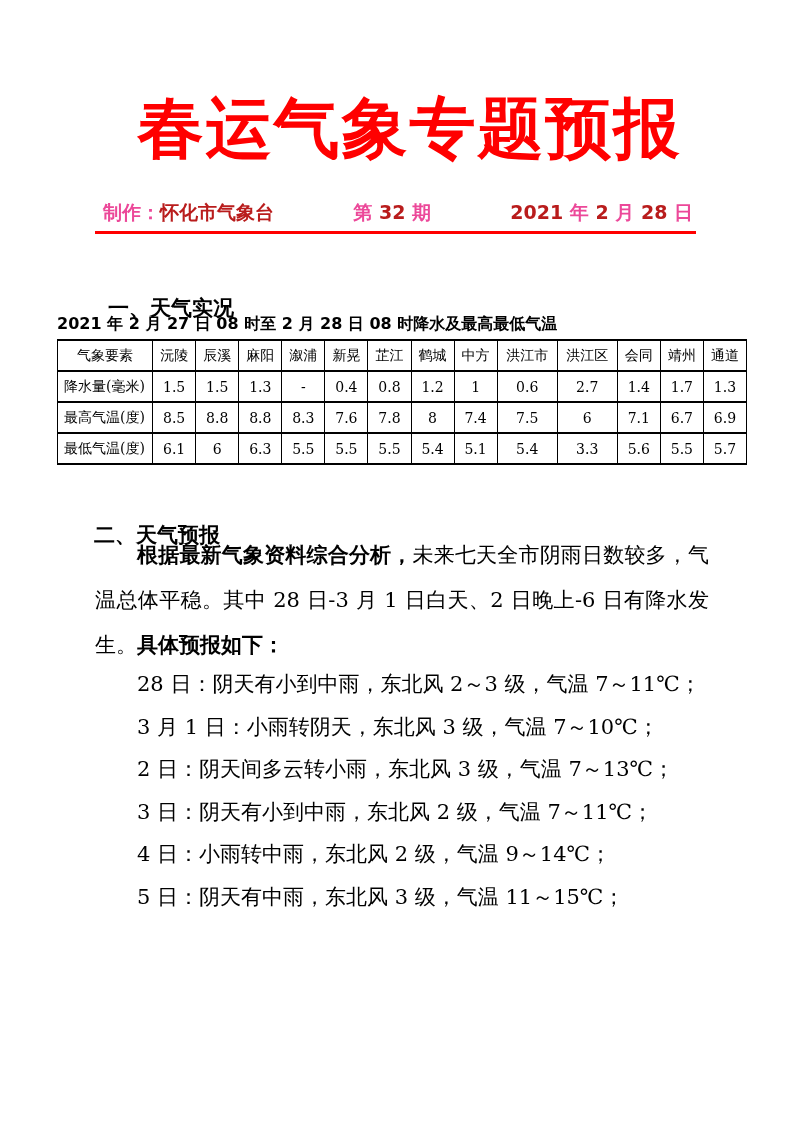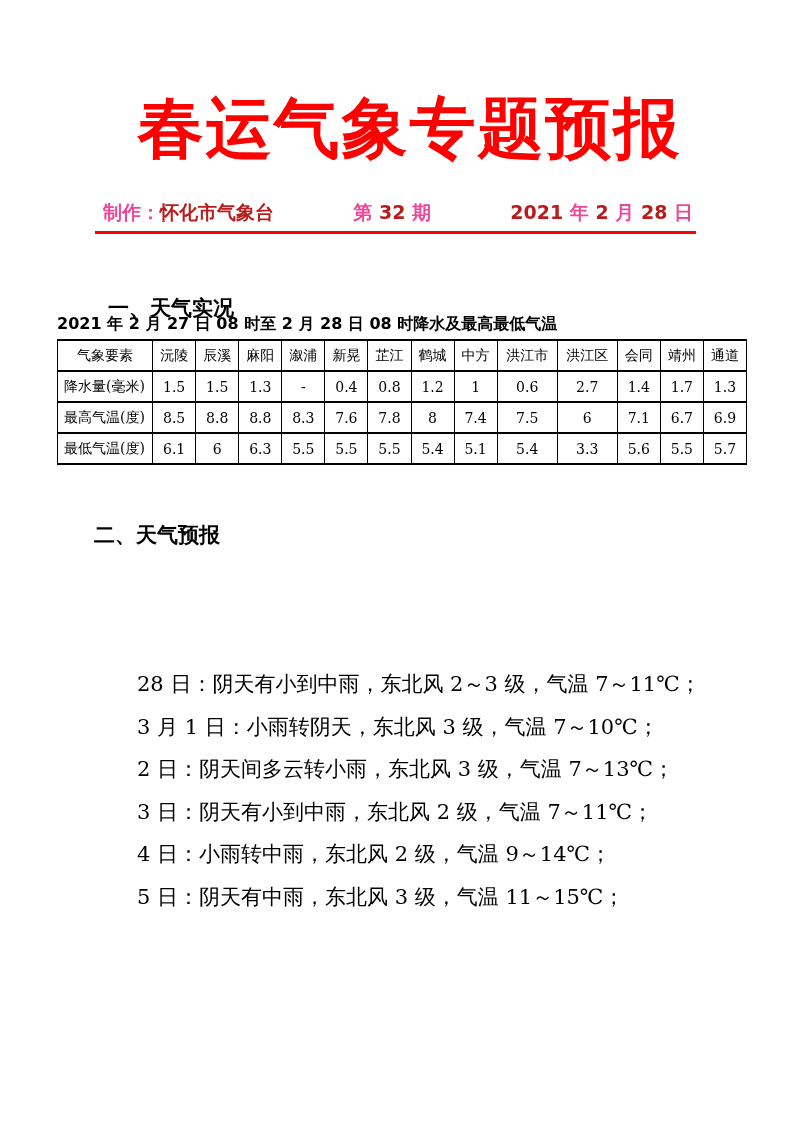--- a/index.html
+++ b/index.html
@@ -172,20 +172,21 @@
         <td>3.3</td>
         <td>5.6</td>
         <td>5.5</td>
         <td>5.7</td>
       </tr>
     </tbody>
   </table>
 
   <h2 class="sec-heading" id="sec2">二、天气预报</h2>
 
+  <p class="intro"><span class="b">根据最新气象资料综合分析，</span><span>未来七天全市阴雨日数较多，气温总体平稳。其中 28 日-3 月 1 日白天、2 日晚上-6 日有降水发生。</span><span class="b">具体预报如下：</span></p>
 
   <div class="forecast-items">
     <div class="item">28 日：阴天有小到中雨，东北风 2～3 级，气温 7～11℃；</div>
     <div class="item">3 月 1 日：小雨转阴天，东北风 3 级，气温 7～10℃；</div>
     <div class="item">2 日：阴天间多云转小雨，东北风 3 级，气温 7～13℃；</div>
     <div class="item">3 日：阴天有小到中雨，东北风 2 级，气温 7～11℃；</div>
     <div class="item">4 日：小雨转中雨，东北风 2 级，气温 9～14℃；</div>
     <div class="item">5 日：阴天有中雨，东北风 3 级，气温 11～15℃；</div>
   </div>
 

